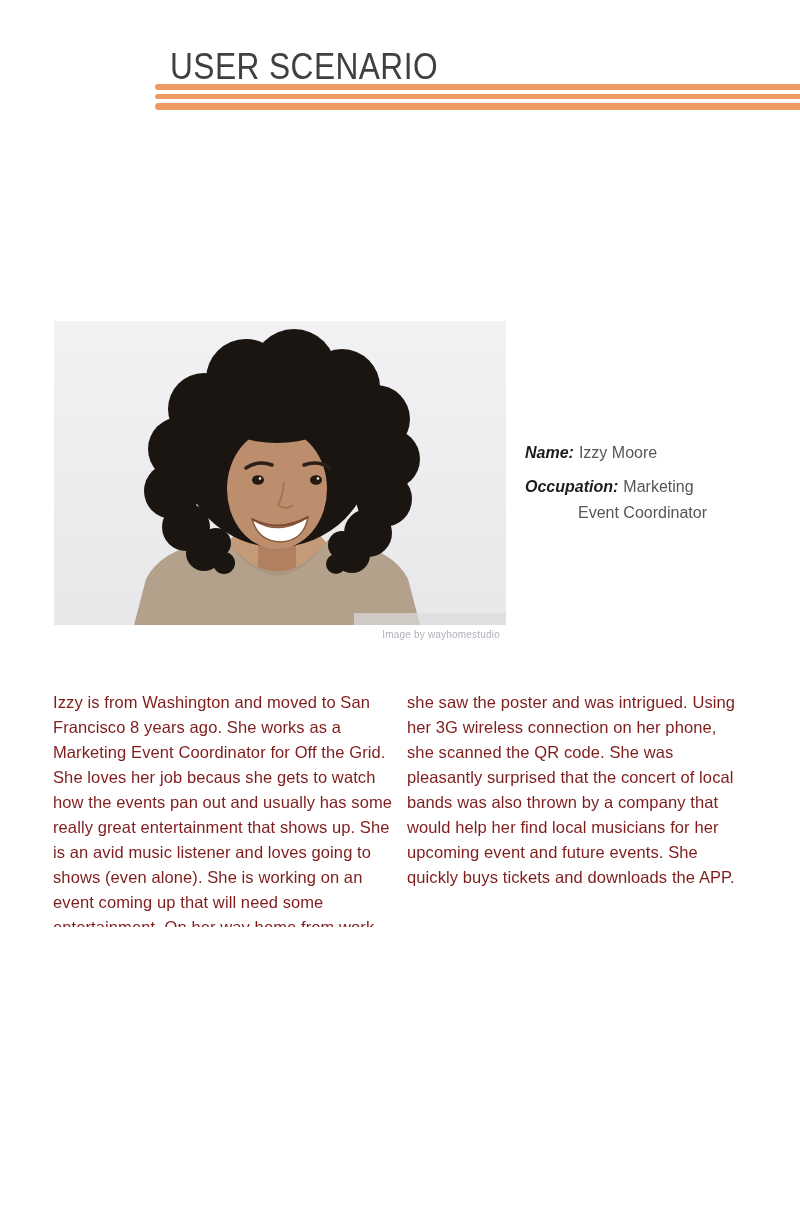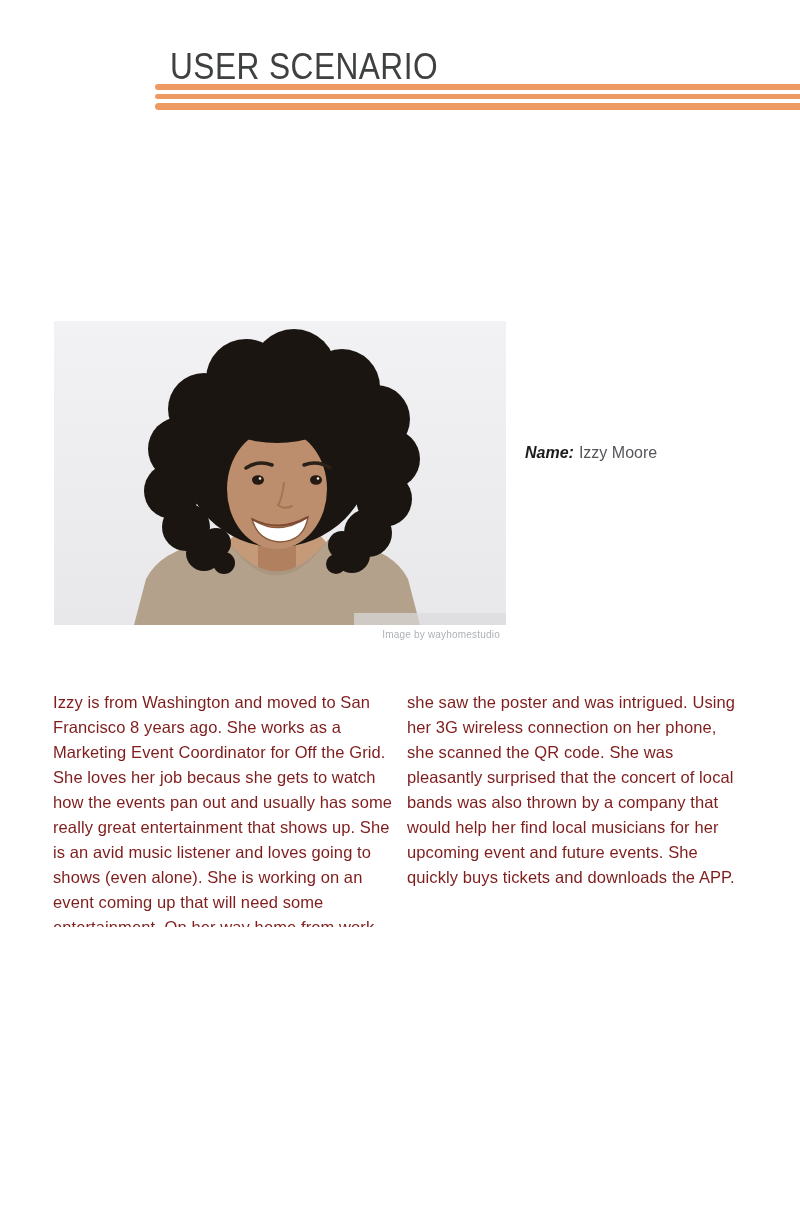--- a/index.html
+++ b/index.html
@@ -180,20 +180,24 @@
 
       <rect x="300" y="292" width="152" height="12" fill="#dcdbde" opacity="0.7"></rect>
     </svg>
   </div>
   <div class="photo-caption">Image by wayhomestudio</div>
 
   <div class="persona">
     <div class="persona-row">
       <span class="persona-label">Name:</span><span class="persona-value">Izzy Moore</span>
     </div>
+    <div class="persona-row">
+      <span class="persona-label">Occupation:</span><span class="persona-value">Marketing</span>
+      <span class="persona-value-line2">Event Coordinator</span>
+    </div>
   </div>
 
   <div class="story-col story-col-1">Izzy is from Washington and moved to San Francisco 8 years ago. She works as a Marketing Event Coordinator for Off the Grid. She loves her job becaus she gets to watch how the events pan out and usually has some really great entertainment that shows up. She is an avid music listener and loves going to shows (even alone). She is working on an event coming up that will need some entertainment. On her way home from work,</div>
   <div class="story-col story-col-2">she saw the poster and was intrigued. Using her 3G wireless connection on her phone, she scanned the QR code. She was pleasantly surprised that the concert of local bands was also thrown by a company that would help her find local musicians for her upcoming event and future events. She quickly buys tickets and downloads the APP.</div>
 
   <div class="page-number">14</div>
 
 </div>
 
 </body></html>

